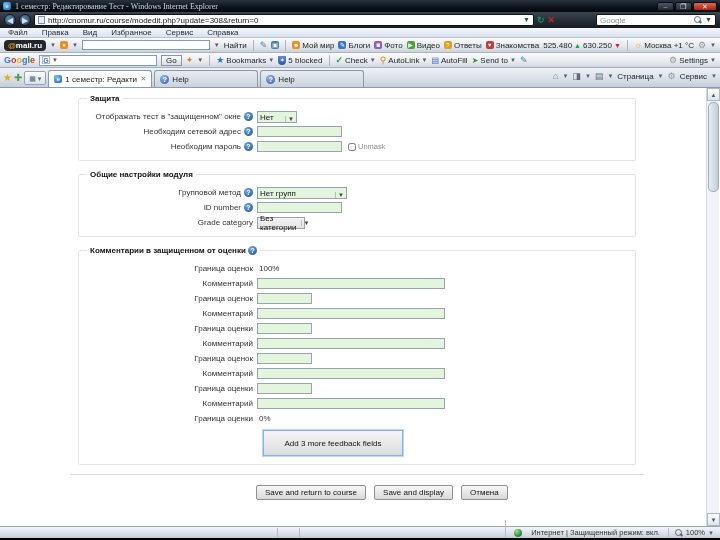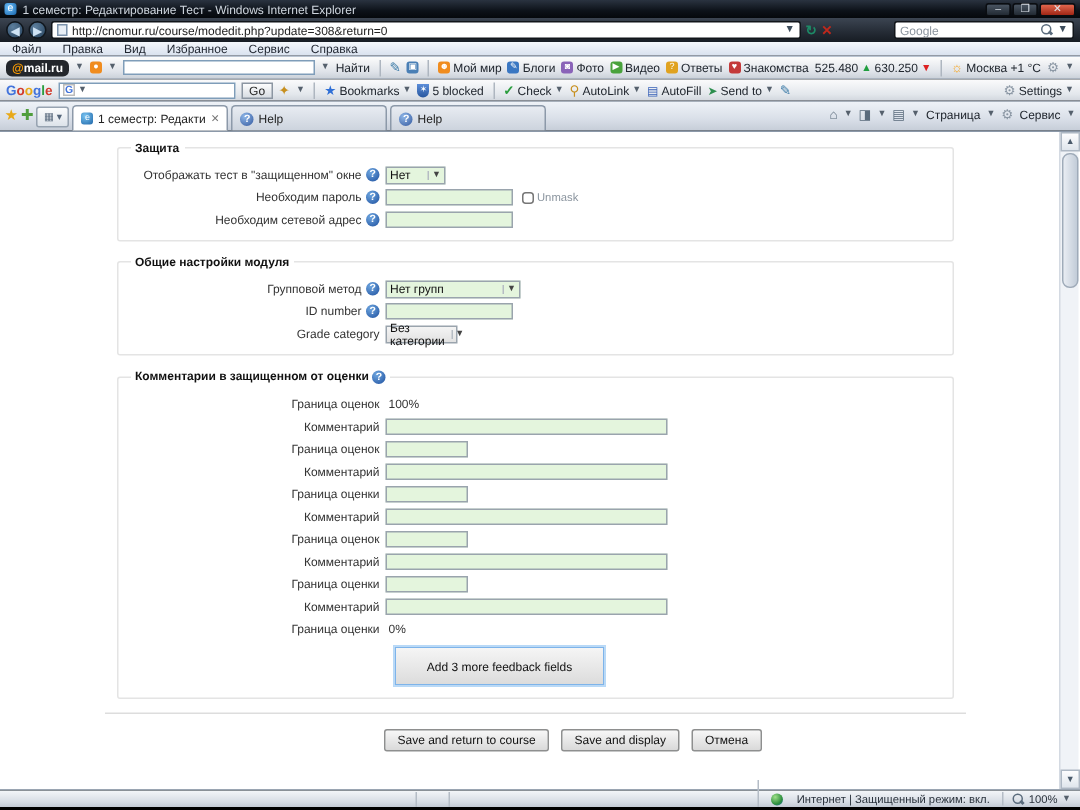--- a/index.html
+++ b/index.html
@@ -4,21 +4,21 @@
 <style>
   * { margin:0; padding:0; box-sizing:border-box; }
   html,body { width:720px; height:540px; background:#000; overflow:hidden;
     font-family:"Liberation Sans", sans-serif; }
   .abs { position:absolute; }
   #win { position:relative; width:720px; height:540px; background:#000; }
 
   
   #titlebar { left:0; top:0; width:720px; height:12px;
     background:linear-gradient(#2a3340,#0d1219 60%,#05080c);
-    display:flex; align-items:center; padding:0 3px; }
+    display:flex; align-items:center; padding:0 3px;font-family:Liberation Serif, serif; }
   #titlebar .favicon { width:8px; height:8px; border-radius:2px;
     background:radial-gradient(circle at 35% 35%, #6fc3ff, #1763a8); color:#fff;
     font-size:7px; line-height:8px; text-align:center; margin-right:4px; }
   #titlebar .title { color:#cfd6de; font-size:8px; white-space:nowrap; }
   #wcontrols { margin-left:auto; display:flex; gap:1px; }
   #wcontrols span { }
   .wbtn { width:17px; height:9px; font-size:7px; line-height:8px; text-align:center;
     color:#dfe5ec; background:linear-gradient(#4a5562,#222a33); border:1px solid #0a0d11;
     border-radius:2px; }
   .wbtn.close { background:linear-gradient(#e3684f,#a02615); width:24px; }
@@ -133,21 +133,21 @@
     display:flex; justify-content:flex-end; align-items:center; gap:3px; white-space:nowrap; }
   .help { display:inline-block; width:9px; height:9px; border-radius:50%; flex:0 0 9px;
     background:radial-gradient(circle at 35% 30%,#6fa7e0,#1d4f9e); color:#fff; font-size:7px;
     font-weight:bold; text-align:center; line-height:9px; }
   .gin { height:11px; border:1px solid #9aa4ad; background:#e4f5dd; font-size:8px; padding:0 2px; }
   .gin.mid { width:85px; }
   .gin.small { width:55px; }
   .gin.wide { width:188px; }
   .sel { height:12px; border:1px solid #9aa4ad; background:linear-gradient(#f4f4f4,#e2e2e2);
     font-size:8px; color:#111; display:flex; align-items:center; padding:0 2px; gap:4px; }
-  .sel.green { background:#e4f5dd; }
+  .sel.green { background:#e4f5dd;align-items:flex-end; }
   .sel .arr { font-size:6px; color:#444; margin-left:auto; border-left:1px solid #b5bcc3; padding-left:2px; }
   .staticval { font-size:8px; color:#333; padding-left:2px; }
   .unmask { display:flex; align-items:center; gap:2px; margin-left:6px; }
   .unmask input { width:8px; height:8px; }
   .unmask span { font-size:7.5px; color:#8a949e; }
   #addbtn { margin:4px 0 2px 176px; width:140px; height:26px; font-size:8px; color:#111;
     background:linear-gradient(#f5f5f5,#dcdcdc); border:1px solid #7eb4ea; outline:1px solid #b8d9f7; }
   #divider { border:none; border-top:1px solid #ddd; margin:8px 0 10px -8px; width:574px; }
   #btnrow { display:flex; gap:8px; margin-left:178px; }
   .vbtn { height:15px; font-size:8px; color:#111; background:linear-gradient(#f7f7f7,#d9d9d9);
@@ -348,35 +348,35 @@
               <span>Отображать тест в "защищенном" окне</span>
               <span class="help">?</span>
             </div>
           <div class="sel green" style="width:40px;">
               <span>Нет</span>
               <span class="arr">▼</span>
             </div>
         </div>
         <div class="frow">
           <div class="flabel">
+              <span>Необходим сетевой адрес</span>
+              <span class="help">?</span>
+            </div>
+          <input class="gin mid" style="">
+        </div>
+        <div class="frow">
+          <div class="flabel">
               <span>Необходим пароль</span>
               <span class="help">?</span>
             </div>
           <input class="gin mid" type="password" style="">
           <span class="unmask">
             <input type="checkbox" style="">
             <span>Unmask</span>
           </span>
-        </div>
-        <div class="frow">
-          <div class="flabel">
-              <span>Необходим сетевой адрес</span>
-              <span class="help">?</span>
-            </div>
-          <input class="gin mid" style="">
         </div>
       </fieldset>
 
       <fieldset>
         <legend>Общие настройки модуля</legend>
         <div class="frow">
           <div class="flabel">
               <span>Групповой метод</span>
               <span class="help">?</span>
             </div>

